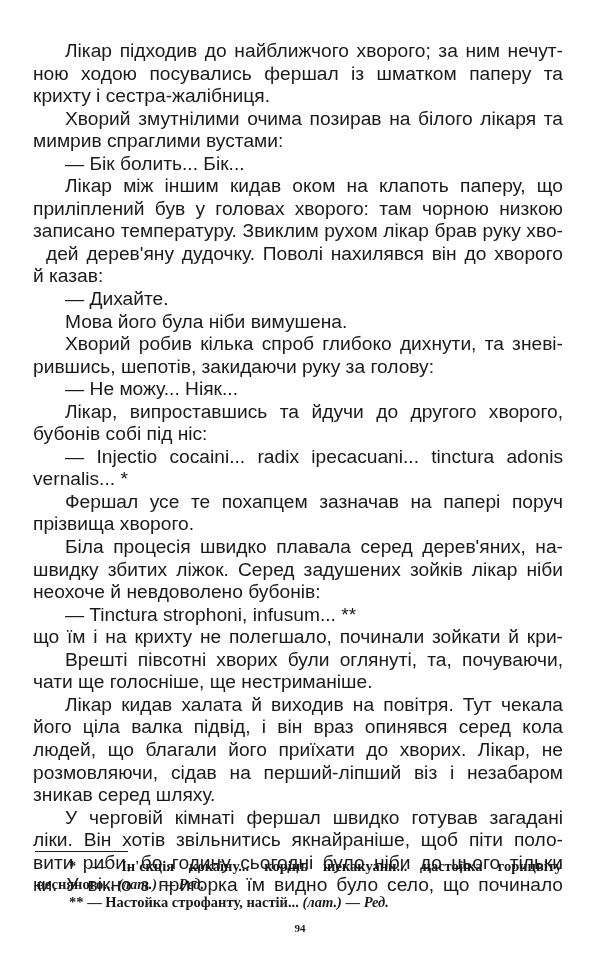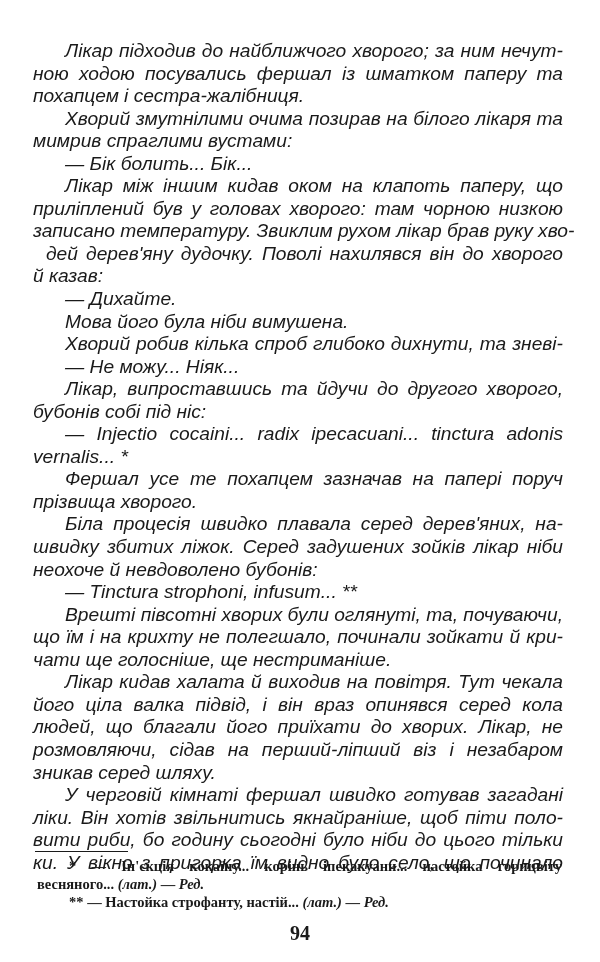--- a/index.html
+++ b/index.html
@@ -8,74 +8,74 @@
     .body-text {
       position: absolute; left: 33px; top: 40px; width: 530px;
       font-family: "Liberation Sans Narrow", "Liberation Sans", sans-serif;
       font-size: 19.2px; line-height: 22.55px;
       font-stretch: condensed;
     }
     .line {
       display: block; height: 22.55px; white-space: nowrap;
       text-align: justify; text-align-last: justify;
       transform-origin: left center;
-      font-style: italic;
     }
     .line.last { text-align-last: left; }
     .line.indent { padding-left: 32px; }
     .fn-rule {
       position: absolute; left: 35px; top: 851px; width: 93px; height: 0;
       border-top: 1.6px solid #1a1a1a;
     }
     .footnotes {
       position: absolute; left: 37px; top: 857px; width: 525px;
       font-family: "Liberation Serif", serif;
       font-size: 14.5px; line-height: 18px; font-weight: bold;
     }
     .fn-line { display: block; white-space: nowrap; text-align: justify; text-align-last: justify; height: 18px; }
     .fn-line.last { text-align-last: left; }
     .fn-line.indent { padding-left: 32px; }
     .fn-line .it { font-style: italic; }
     .page-number {
       position: absolute; left: 0; width: 600px; top: 922px; text-align: center;
-      font-family: "Liberation Serif", serif; font-size: 20px; font-weight: bold;
+      font-family: "Liberation Serif", serif; font-size: 11px; font-weight: bold;
     }
   </style>
 </head>
 <body>
 
 <div class="page">
   <div class="body-text" id="body-text">
       <span class="line indent" style="display: block; width: auto;">Лікар підходив до найближчого хворого; за ним нечут-</span>
       <span class="line" style="display: block; width: auto;">ною ходою посувались фершал із шматком паперу та</span>
-      <span class="line last" style="display: block; width: auto;">похапцем і сестра-жалібниця.</span>
+      <span class="line last" style="display: block; width: auto;">крихту і сестра-жалібниця.</span>
       <span class="line indent" style="display: block; width: auto;">Хворий змутнілими очима позирав на білого лікаря та</span>
       <span class="line last" style="display: block; width: auto;">мимрив спраглими вустами:</span>
       <span class="line indent last" style="display: block; width: auto;">— Бік болить... Бік...</span>
       <span class="line indent" style="display: block; width: auto;">Лікар між іншим кидав оком на клапоть паперу, що</span>
       <span class="line" style="display: block; width: auto;">приліплений був у головах хворого: там чорною низкою</span>
       <span class="line" style="display: block; width: auto;">записано температуру. Звиклим рухом лікар брав руку хво-</span>
       <span class="line" style="display: block; width: auto; margin-left: 13px;">дей дерев'яну дудочку. Поволі нахилявся він до хворого</span>
       <span class="line last" style="display: block; width: auto;">й казав:</span>
       <span class="line indent last" style="display: block; width: auto;">— Дихайте.</span>
       <span class="line indent last" style="display: block; width: auto;">Мова його була ніби вимушена.</span>
       <span class="line indent" style="display: block; width: auto;">Хворий робив кілька спроб глибоко дихнути, та зневі-</span>
+      <span class="line last" style="display: block; width: auto;">рившись, шепотів, закидаючи руку за голову:</span>
       <span class="line indent last" style="display: block; width: auto;">— Не можу... Ніяк...</span>
       <span class="line indent" style="display: block; width: auto;">Лікар, випроставшись та йдучи до другого хворого,</span>
       <span class="line last" style="display: block; width: auto;">бубонів собі під ніс:</span>
       <span class="line indent" style="display: block; width: auto;">— Injectio cocaini... radix ipecacuani... tinctura adonis</span>
       <span class="line last" style="display: block; width: auto;">vernalis... *</span>
       <span class="line indent" style="display: block; width: auto;">Фершал усе те похапцем зазначав на папері поруч</span>
       <span class="line last" style="display: block; width: auto;">прізвища хворого.</span>
       <span class="line indent" style="display: block; width: auto;">Біла процесія швидко плавала серед дерев'яних, на-</span>
       <span class="line" style="display: block; width: auto;">швидку збитих ліжок. Серед задушених зойків лікар ніби</span>
       <span class="line last" style="display: block; width: auto;">неохоче й невдоволено бубонів:</span>
       <span class="line indent last" style="display: block; width: auto;">— Tinctura strophoni, infusum... **</span>
+      <span class="line" style="display: block; width: auto;">що їм і на крихту не полегшало, починали зойкати й кри-</span>
       <span class="line indent" style="display: block; width: auto;">Врешті півсотні хворих були оглянуті, та, почуваючи,</span>
-      <span class="line" style="display: block; width: auto;">що їм і на крихту не полегшало, починали зойкати й кри-</span>
       <span class="line last" style="display: block; width: auto;">чати ще голосніше, ще нестриманіше.</span>
       <span class="line indent" style="display: block; width: auto;">Лікар кидав халата й виходив на повітря. Тут чекала</span>
       <span class="line" style="display: block; width: auto;">його ціла валка підвід, і він враз опинявся серед кола</span>
       <span class="line" style="display: block; width: auto;">людей, що благали його приїхати до хворих. Лікар, не</span>
       <span class="line" style="display: block; width: auto;">розмовляючи, сідав на перший-ліпший віз і незабаром</span>
       <span class="line last" style="display: block; width: auto;">зникав серед шляху.</span>
       <span class="line indent" style="display: block; width: auto;">У черговій кімнаті фершал швидко готував загадані</span>
       <span class="line" style="display: block; width: auto;">ліки. Він хотів звільнитись якнайраніше, щоб піти поло-</span>
       <span class="line" style="display: block; width: auto;">вити риби, бо годину сьогодні було ніби до цього тільки</span>
       <span class="line" style="display: block; width: auto;">ки. У вікно з пригорка їм видно було село, що починало</span>

